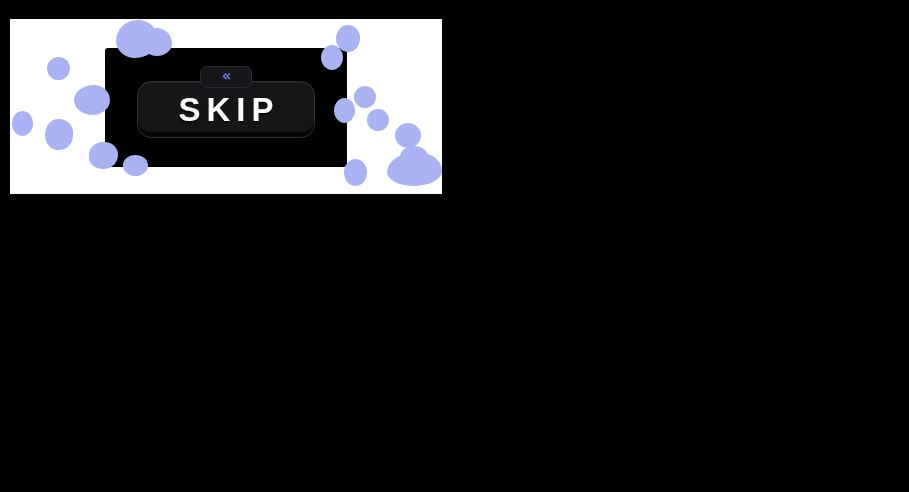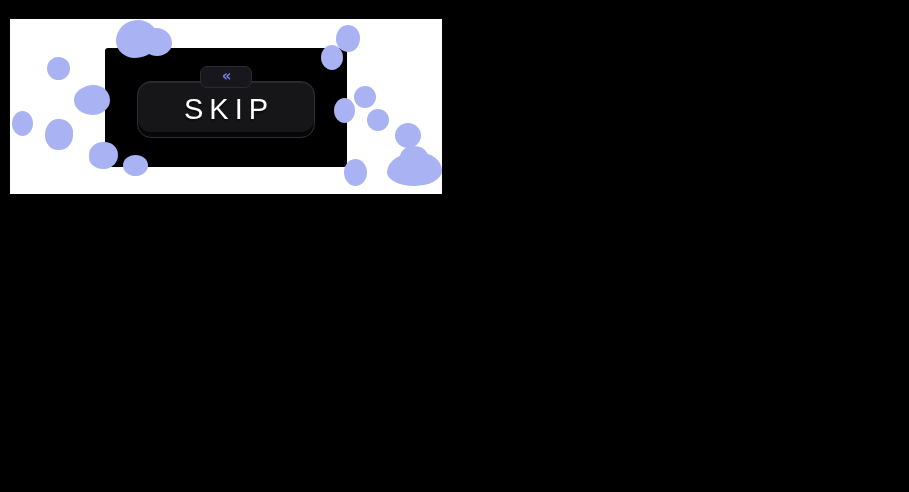--- a/index.html
+++ b/index.html
@@ -76,22 +76,22 @@
     display: flex;
     align-items: center;
     justify-content: center;
     cursor: pointer;
     padding: 0;
     box-shadow: inset 0 -5px 0 rgba(0,0,0,0.65), inset 0 1px 0 rgba(255,255,255,0.07);
     z-index: 2;
   }
   .skip-button span {
     color: var(--button-text, #ffffff);
-    font-size: 29px;
-    font-weight: 400;
+    font-size: 33px;
+    font-weight: 700;
     letter-spacing: 6px;
     padding-left: 6px;
     text-shadow: 0 2px 2px rgba(0,0,0,0.6);
   }
   #blob-layer {
     position: absolute;
     inset: 0;
     z-index: 5;
     pointer-events: none;
   }

